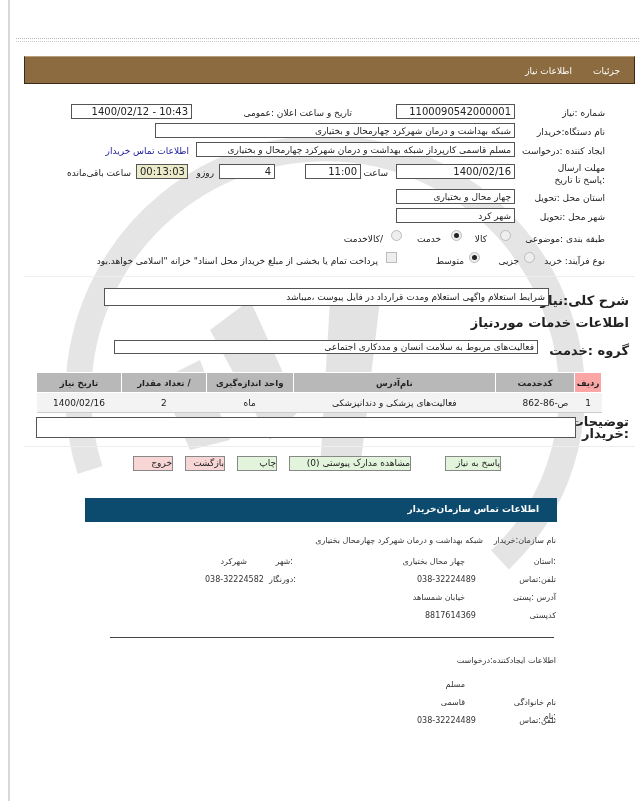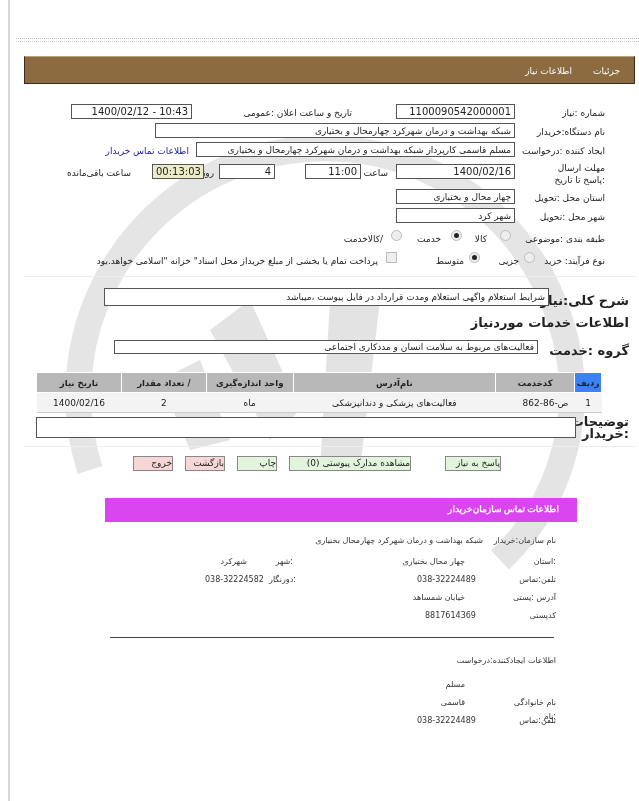--- a/index.html
+++ b/index.html
@@ -18,21 +18,21 @@
   .radio.on::after{content:"";position:absolute;left:2px;top:2px;width:5px;height:5px;border-radius:50%;background:#222;}
   .chk{position:absolute;width:11px;height:11px;border:1px solid #bbb;background:#eee;box-sizing:border-box;}
   .sep{position:absolute;height:1px;background:#eee;}
   .bold{font-weight:bold;font-size:13px;}
   table.svc{position:absolute;left:36px;top:372px;width:566px;border-collapse:collapse;direction:rtl;font-size:9px;}
   table.svc th{background:#b8b8b8;color:#222;font-weight:bold;height:17px;border:1px solid #fff;text-align:center;font-size:8.5px;}
   table.svc td{background:#f3f3f3;height:17px;text-align:center;border-bottom:1px solid #ccc;}
   .btn{position:absolute;height:15px;border:1px solid #888;box-sizing:border-box;text-align:right;font-size:9px;line-height:13px;direction:rtl;white-space:nowrap;}
   .btn.g{background:#e2f5dc;}
   .btn.r{background:#f8d6d6;}
-  .hdr2{position:absolute;left:105px;top:498px;width:472px;height:24px;background:#d946ef;direction:rtl;font-family:Liberation Serif, serif;}
+  .hdr2{position:absolute;left:85px;top:498px;width:472px;height:24px;background:#0c4a6e;direction:rtl;}
   .hdr2 span{position:absolute;right:18px;top:6px;color:#fff;font-weight:bold;font-size:9px;}
   .sm{position:absolute;direction:rtl;white-space:nowrap;font-size:8px;color:#333;}
   .hr{position:absolute;left:110px;top:637px;width:444px;height:1px;background:#444;}
 </style>
 </head>
 <body>
 
 <div class="leftbar"></div>
 <div class="topline"></div>
 
@@ -64,21 +64,21 @@
 <div class="lbl" style="right:34px;top:146px;">ایجاد کننده :درخواست</div>
 <div class="box" style="left:196px;top:142px;width:319px;height:15px;">مسلم قاسمی کارپرداز شبکه بهداشت و درمان شهرکرد چهارمحال و بختیاری</div>
 <div class="lbl link" style="right:450px;top:146px;">اطلاعات تماس خریدار</div>
 
 <div class="lbl" style="right:34px;top:162px;width:70px;white-space:normal;line-height:12px;">مهلت ارسال :پاسخ تا تاریخ</div>
 <div class="box ltr" style="left:396px;top:164px;width:119px;height:15px;">1400/02/16</div>
 <div class="lbl" style="right:251px;top:168px;">ساعت</div>
 <div class="box ltr" style="left:305px;top:164px;width:56px;height:15px;">11:00</div>
 <div class="box ltr" style="left:219px;top:164px;width:56px;height:15px;">4</div>
 <div class="lbl" style="right:425px;top:168px;">روزو</div>
-<div class="box ltr tan" style="left:152px;top:164px;width:52px;height:15px;">00:13:03</div>
+<div class="box ltr tan" style="left:136px;top:164px;width:52px;height:15px;">00:13:03</div>
 <div class="lbl" style="right:508px;top:168px;">ساعت باقی‌مانده</div>
 
 <div class="lbl" style="right:34px;top:193px;">استان محل :تحویل</div>
 <div class="box" style="left:396px;top:189px;width:119px;height:15px;">چهار محال و بختیاری</div>
 
 <div class="lbl" style="right:34px;top:212px;">شهر محل :تحویل</div>
 <div class="box" style="left:396px;top:208px;width:119px;height:15px;">شهر کرد</div>
 
 <div class="lbl" style="right:34px;top:234px;">طبقه بندی :موضوعی</div>
 <div class="radio" style="left:500px;top:230px;"></div>
@@ -102,21 +102,21 @@
 <div class="box" style="left:104px;top:288px;width:445px;height:18px;line-height:16px;">شرایط استعلام واگهی استعلام ومدت قرارداد در فایل پیوست ،میباشد</div>
 
 <div class="lbl bold" style="right:10px;top:315px;">اطلاعات خدمات موردنیاز</div>
 
 <div class="lbl bold" style="right:10px;top:343px;">گروه :خدمت</div>
 <div class="box" style="left:114px;top:340px;width:424px;height:14px;line-height:12px;">فعالیت‌های مربوط به سلامت انسان و مددکاری اجتماعی</div>
 
 <table class="svc">
   <thead>
     <tr>
-      <th style="width:24px;background:#3b82f6;">ردیف</th>
+      <th style="width:24px;background:#fca5a5;">ردیف</th>
       <th style="width:76px;">کدخدمت</th>
       <th style="width:200px;">نام‌آدرس</th>
       <th style="width:84px;">واحد اندازه‌گیری</th>
       <th style="width:82px;">/ تعداد مقدار</th>
       <th style="width:82px;">تاریخ نیاز</th>
     </tr>
   </thead>
   <tbody>
     <tr>
       <td>1</td>

